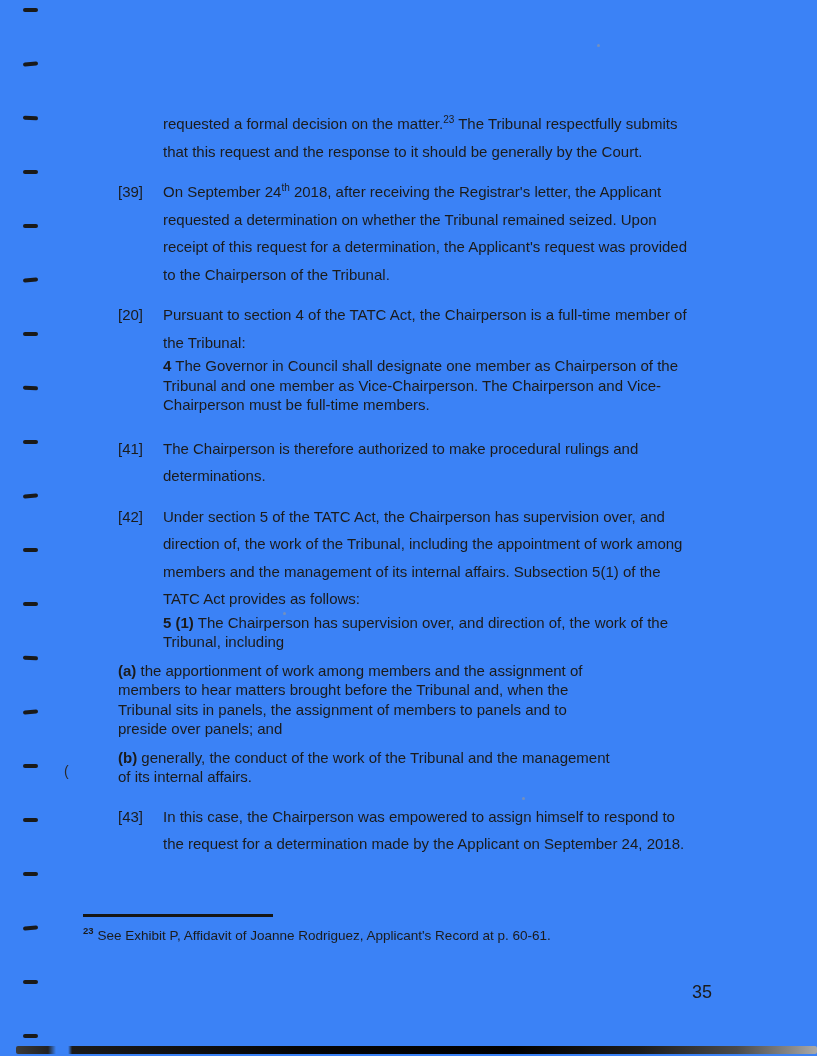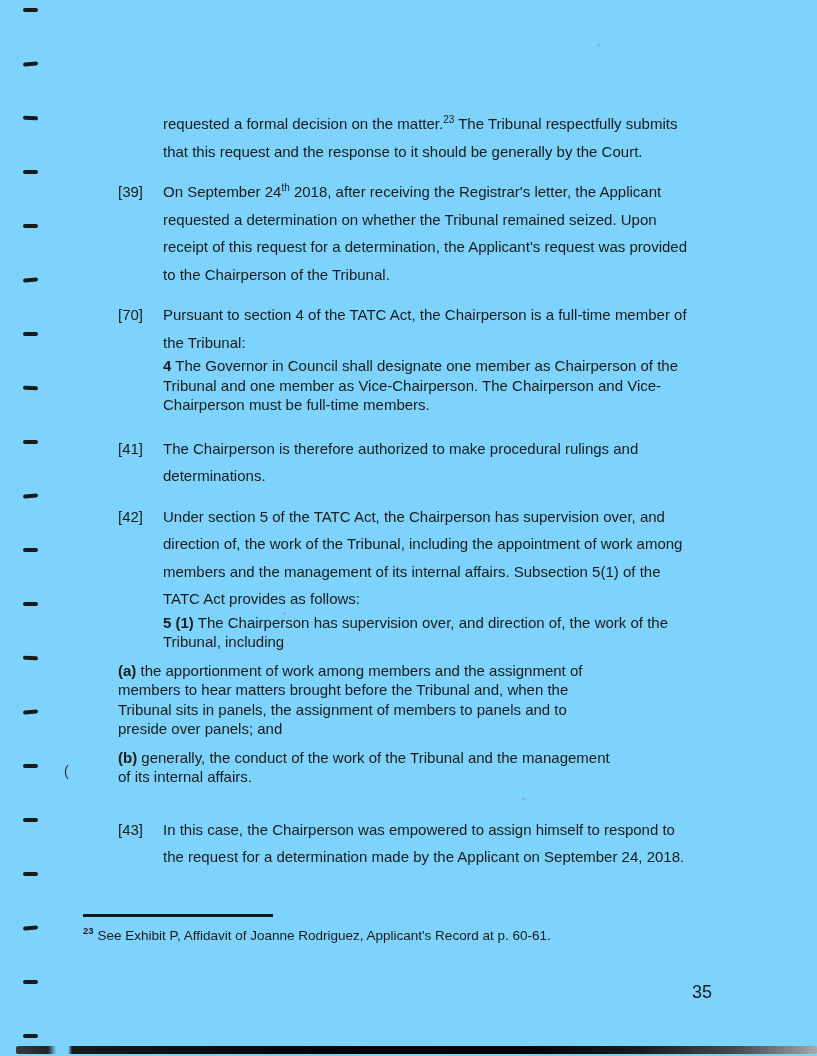--- a/index.html
+++ b/index.html
@@ -1,19 +1,19 @@
 <!DOCTYPE html>
 <html><head>
 <meta charset="utf-8">
 <style>
   html,body{margin:0;padding:0;background:#e8e8e8;}
   .page{
     position:relative;
     width:817px;height:1056px;
-    background:#7dd3fc;
+    background:#3b82f6;
     overflow:hidden;
     font-family:"Liberation Sans","DejaVu Sans",sans-serif;
     color:#1b1b1b;
   }
   
   .mdash{
     position:absolute;left:23px;width:15px;height:3.5px;
     background:#1a1a1a;border-radius:2px;
   }
   
@@ -21,21 +21,21 @@
     position:absolute;left:118px;top:110px;width:592px;
     font-size:15px;line-height:27.5px;
   }
   .block{margin:0;}
   .block-continuation{padding-left:45px;}
   .block-numbered{display:flex;margin-top:13px;}
   .block-numbered .pnum{flex:0 0 45px;}
   .block-quote{margin-left:45px;line-height:19.5px;}
   .block-subquote{margin-top:9px;line-height:19.5px;}
   .block-quote + .block-numbered{margin-top:20px;}
-  .loose{margin-top:29px;}
+  .loose{margin-top:16px;}
   .tline{white-space:nowrap;}
   .bold{font-weight:bold;}
   .sup{font-size:10px;vertical-align:super;line-height:0;}
   
   .footnote{position:absolute;left:83px;top:914px;width:560px;}
   .footnote-rule{width:190px;height:2.5px;background:#161616;margin-bottom:5px;}
   .footnote-text{font-size:13.5px;line-height:17px;white-space:nowrap;}
   .footnote-text .fmark{font-size:9.5px;vertical-align:super;font-weight:bold;margin-right:4px;}
   
   .pagenum{position:absolute;left:692px;top:982px;font-size:18px;}
@@ -91,21 +91,21 @@
       <div class="block block-numbered">
         <span class="pnum">[39]</span>
         <div class="plines">
           <div class="tline"><span>On September 24</span><span class="sup">th</span><span> 2018, after receiving the Registrar's letter, the Applicant</span></div>
           <div class="tline"><span>requested a determination on whether the Tribunal remained seized. Upon</span></div>
           <div class="tline"><span>receipt of this request for a determination, the Applicant's request was provided</span></div>
           <div class="tline"><span>to the Chairperson of the Tribunal.</span></div>
         </div>
       </div>
       <div class="block block-numbered">
-        <span class="pnum">[70]</span>
+        <span class="pnum">[20]</span>
         <div class="plines">
           <div class="tline"><span>Pursuant to section 4 of the TATC Act, the Chairperson is a full-time member of</span></div>
           <div class="tline"><span>the Tribunal:</span></div>
         </div>
       </div>
       <div class="block block-quote">
         <div class="plines">
           <div class="tline"><span class="bold">4</span><span> The Governor in Council shall designate one member as Chairperson of the</span></div>
           <div class="tline"><span>Tribunal and one member as Vice-Chairperson. The Chairperson and Vice-</span></div>
           <div class="tline"><span>Chairperson must be full-time members.</span></div>

